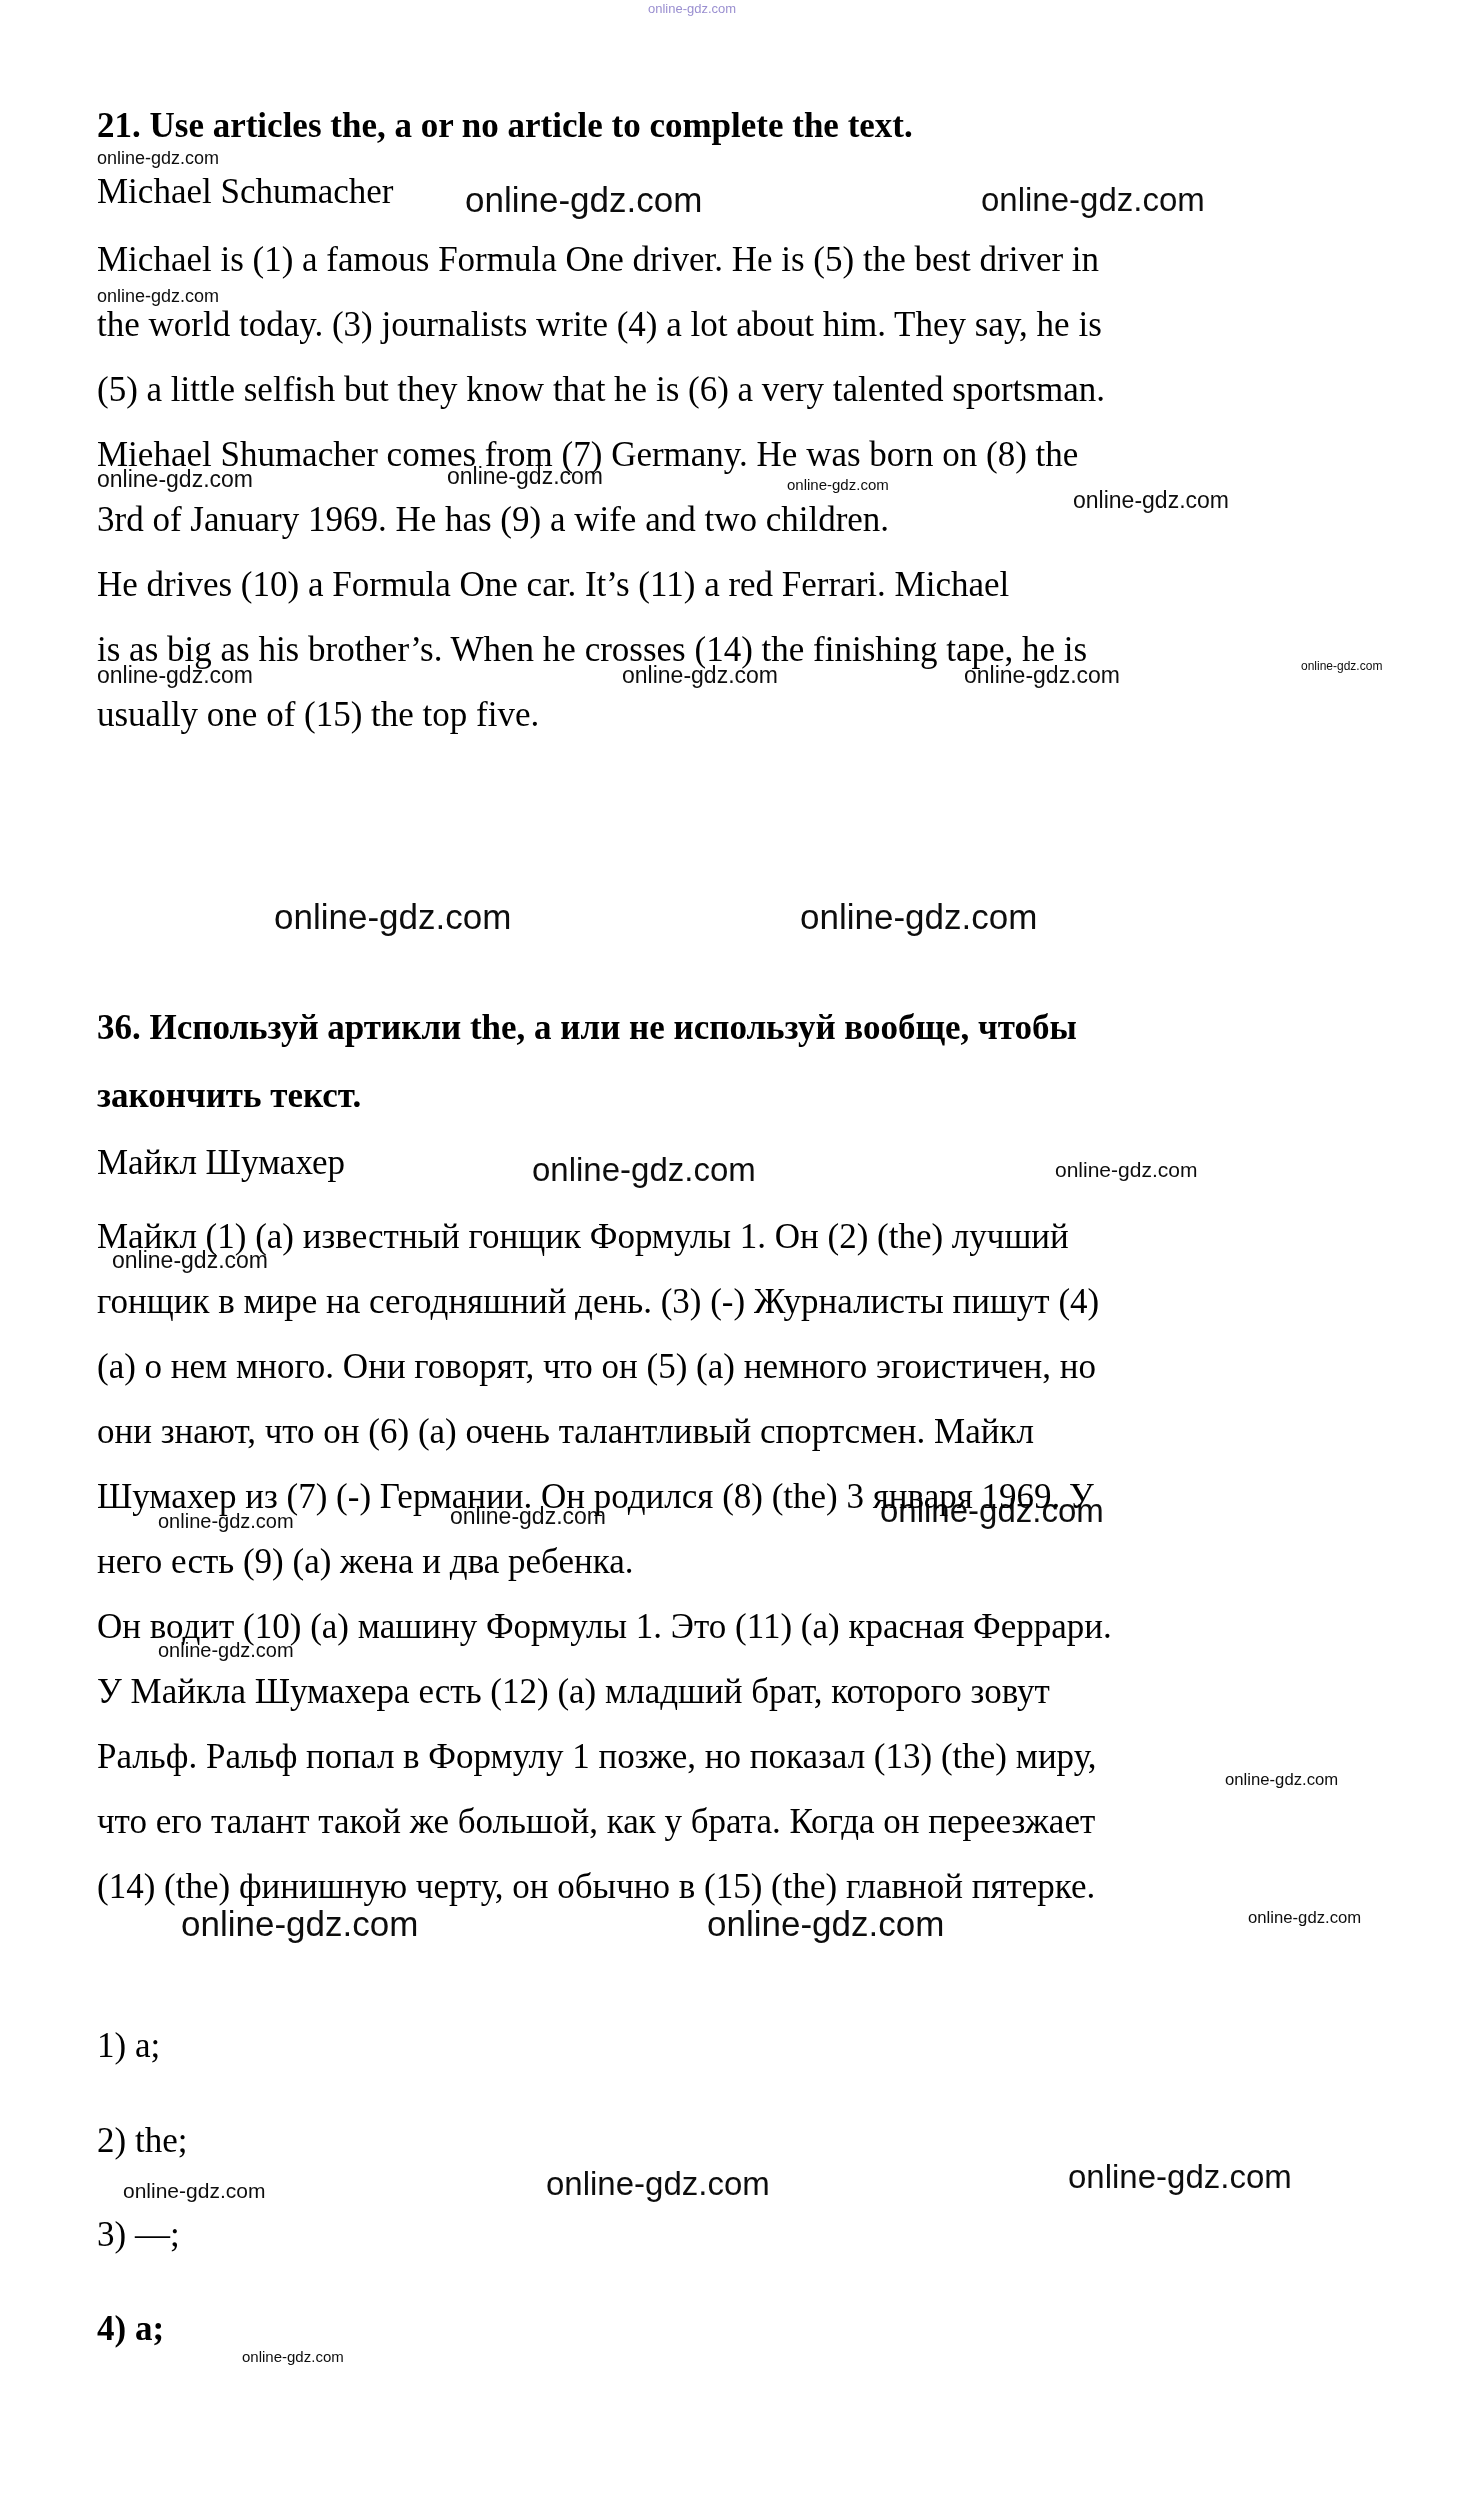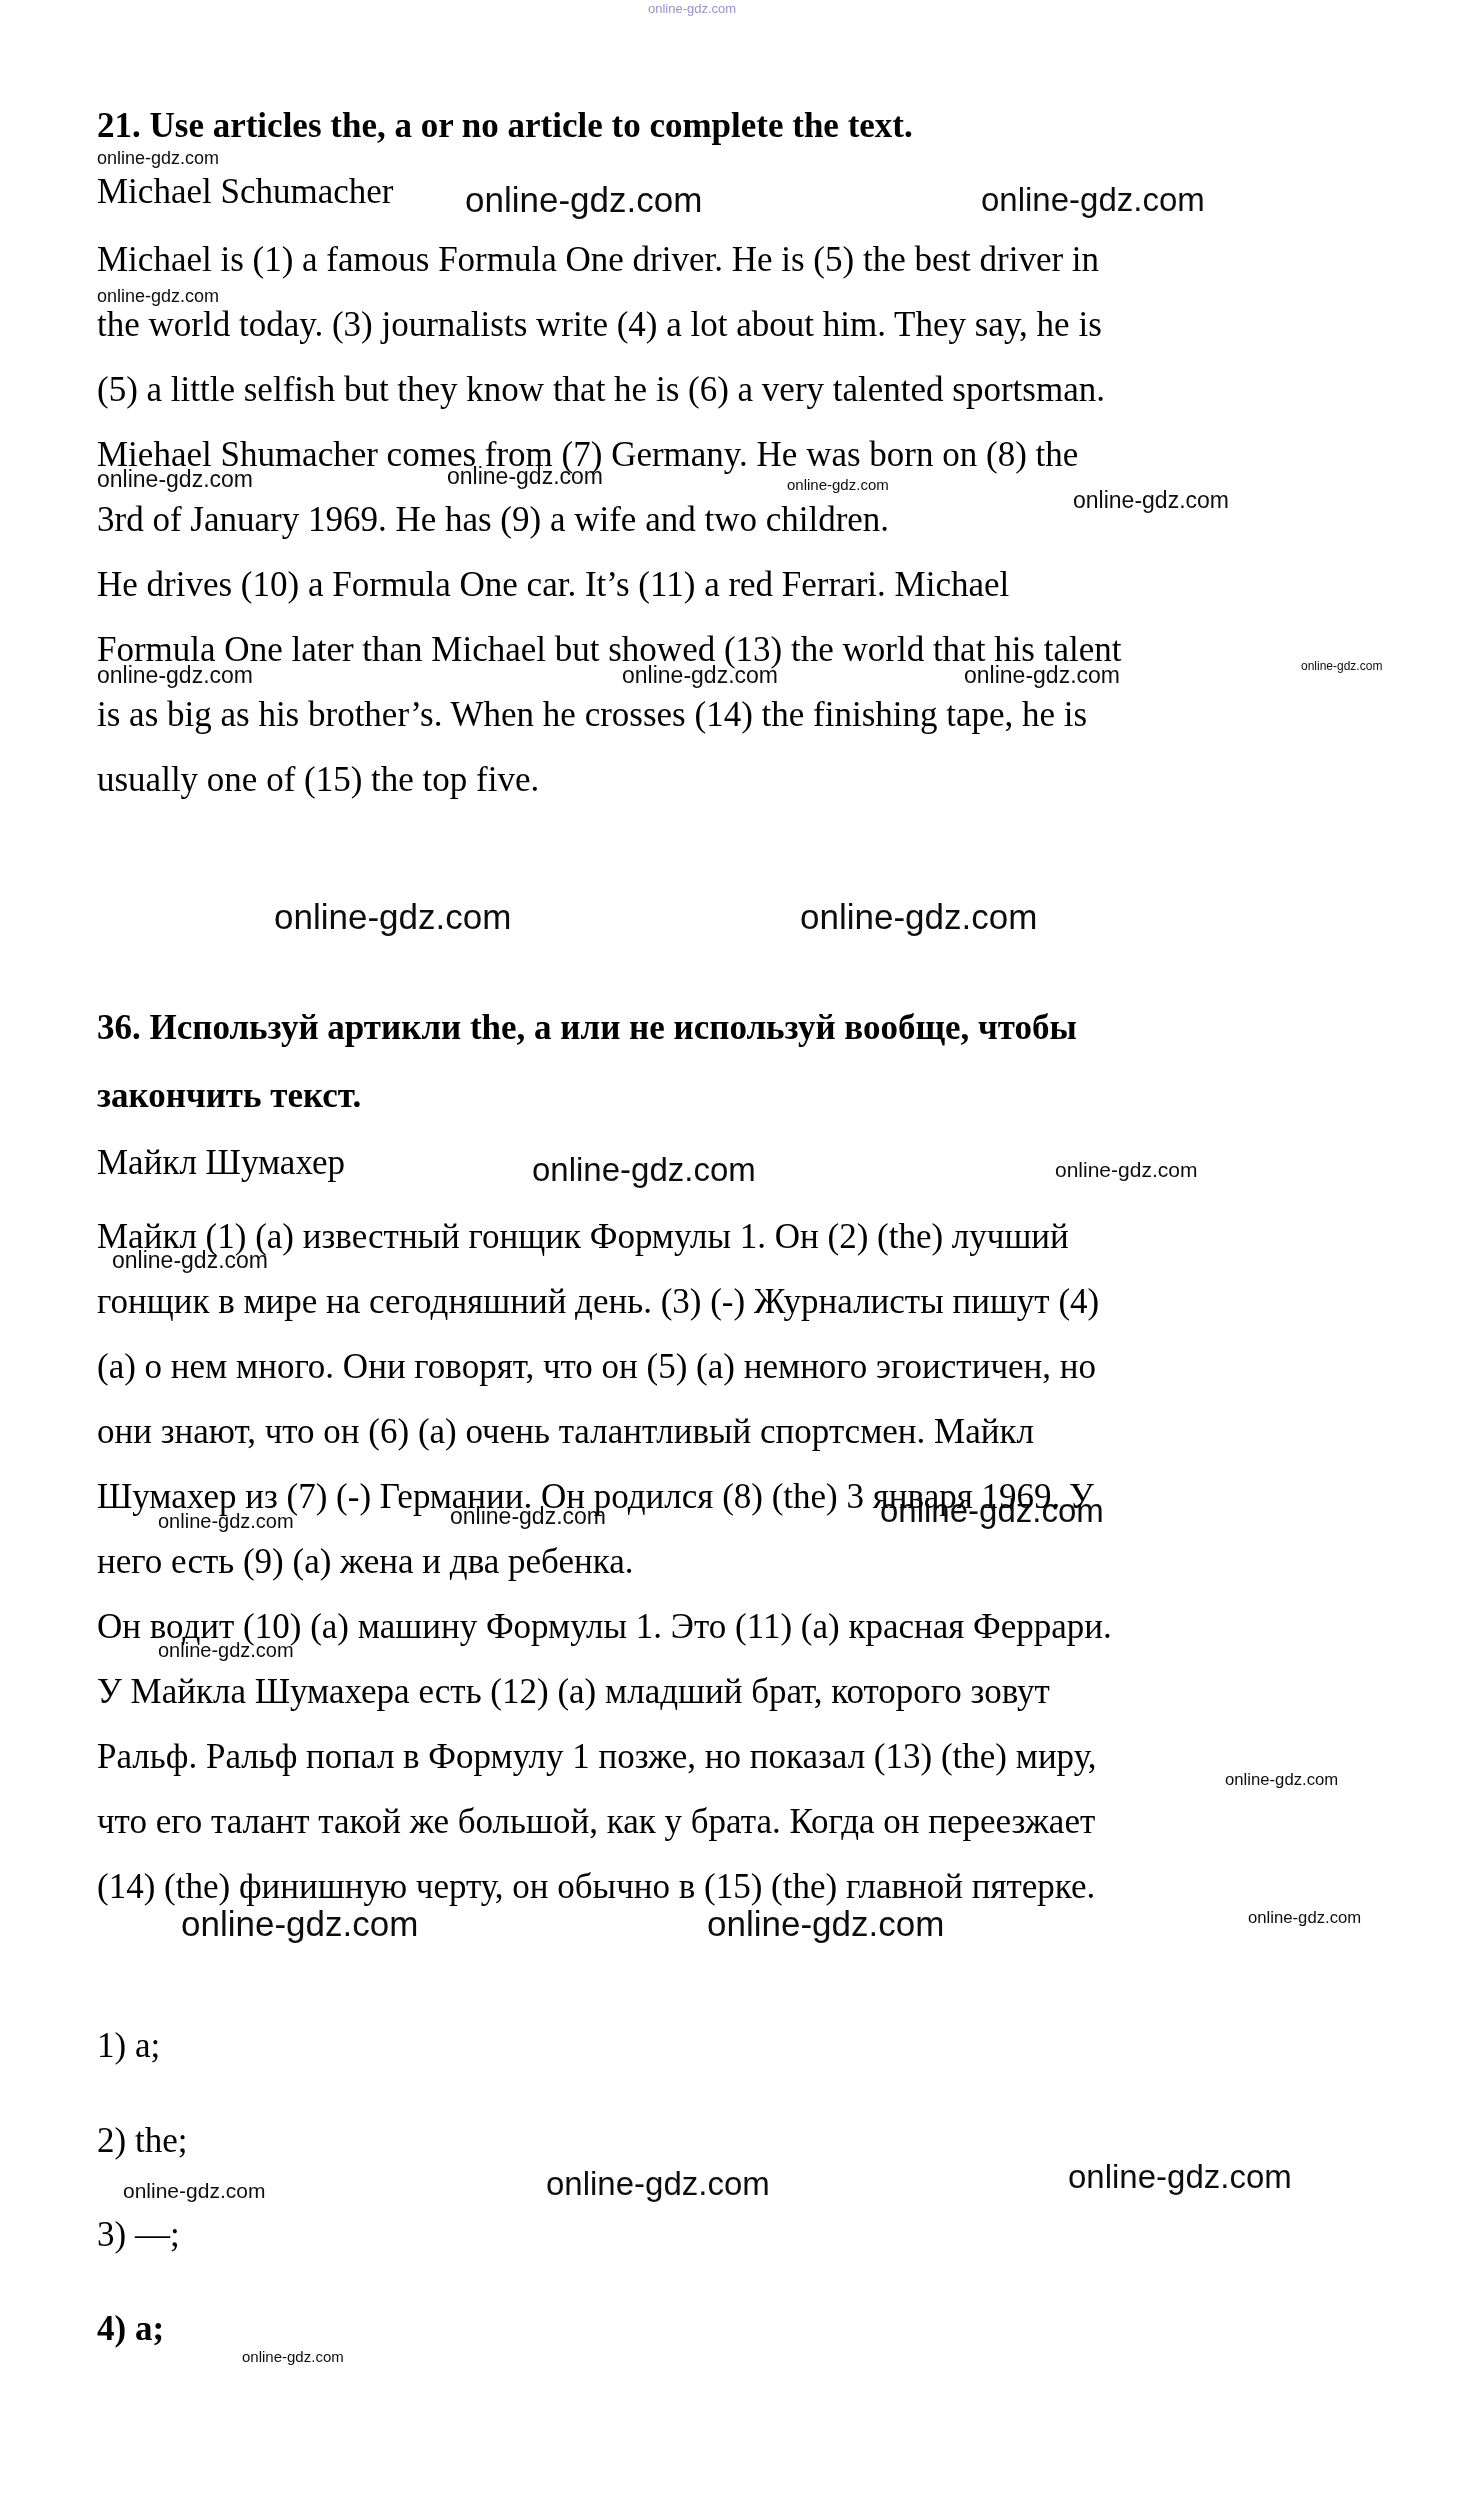--- a/index.html
+++ b/index.html
@@ -73,21 +73,20 @@
   <div class="abs tline bold" style="left:97px; top:103px;">21. Use articles the, a or no article to complete the text.</div>
   <div class="abs tline" style="left:97px; top:169px;">Michael Schumacher</div>
 
   <div class="abs para-en" style="left:97px; top:227px;">
     <div class="tline">Michael is (1) a famous Formula One driver. He is (5) the best driver in</div>
     <div class="tline">the world today. (3) journalists write (4) a lot about him. They say, he is</div>
     <div class="tline">(5) a little selfish but they know that he is (6) a very talented sportsman.</div>
     <div class="tline">Miehael Shumacher comes from (7) Germany. He was born on (8) the</div>
     <div class="tline">3rd of January 1969. He has (9) a wife and two children.</div>
     <div class="tline">He drives (10) a Formula One car. It’s (11) a red Ferrari. Michael</div>
-    <div class="tline">Formula One later than Michael but showed (13) the world that his talent</div>
     <div class="tline">is as big as his brother’s. When he crosses (14) the finishing tape, he is</div>
     <div class="tline">usually one of (15) the top five.</div>
   </div>
 
   <div class="abs tline bold" style="left:97px; top:1005px;">36. Используй артикли the, а или не используй вообще, чтобы</div>
   <div class="abs tline bold" style="left:97px; top:1073px;">закончить текст.</div>
   <div class="abs tline" style="left:97px; top:1140px;text-align:center;">Майкл Шумахер</div>
 
   <div class="abs para-ru" style="left:97px; top:1204px;">
     <div class="tline">Майкл (1) (а) известный гонщик Формулы 1. Он (2) (the) лучший</div>

